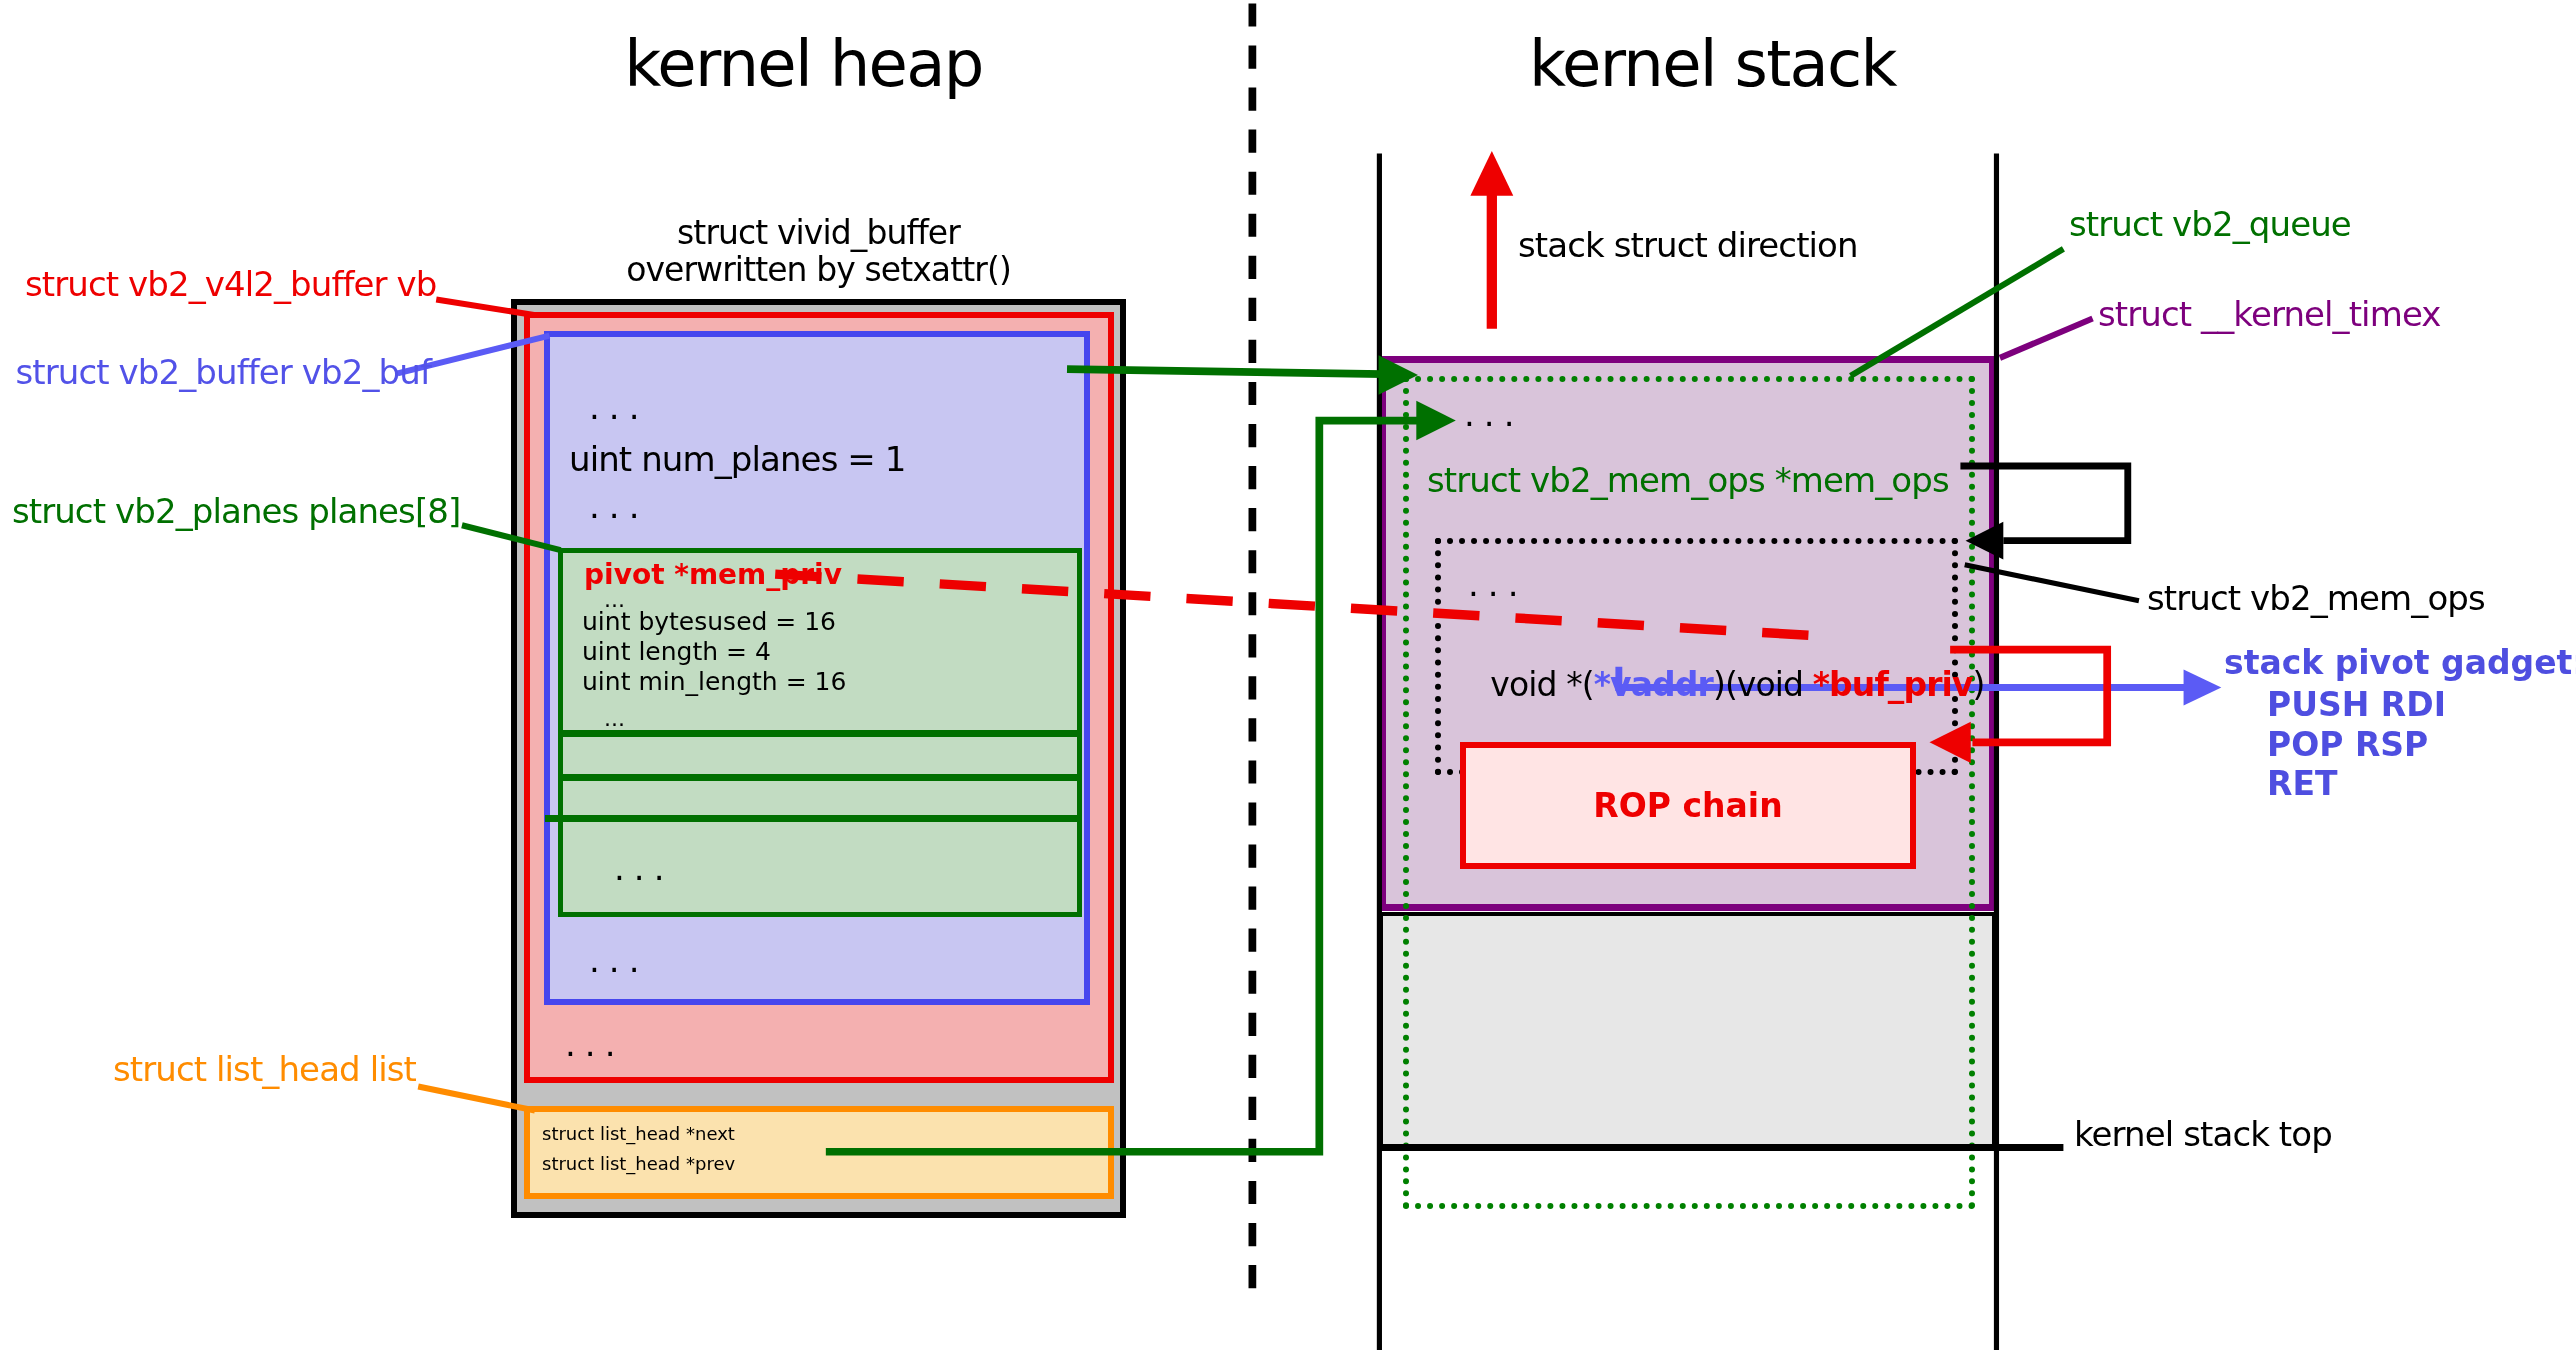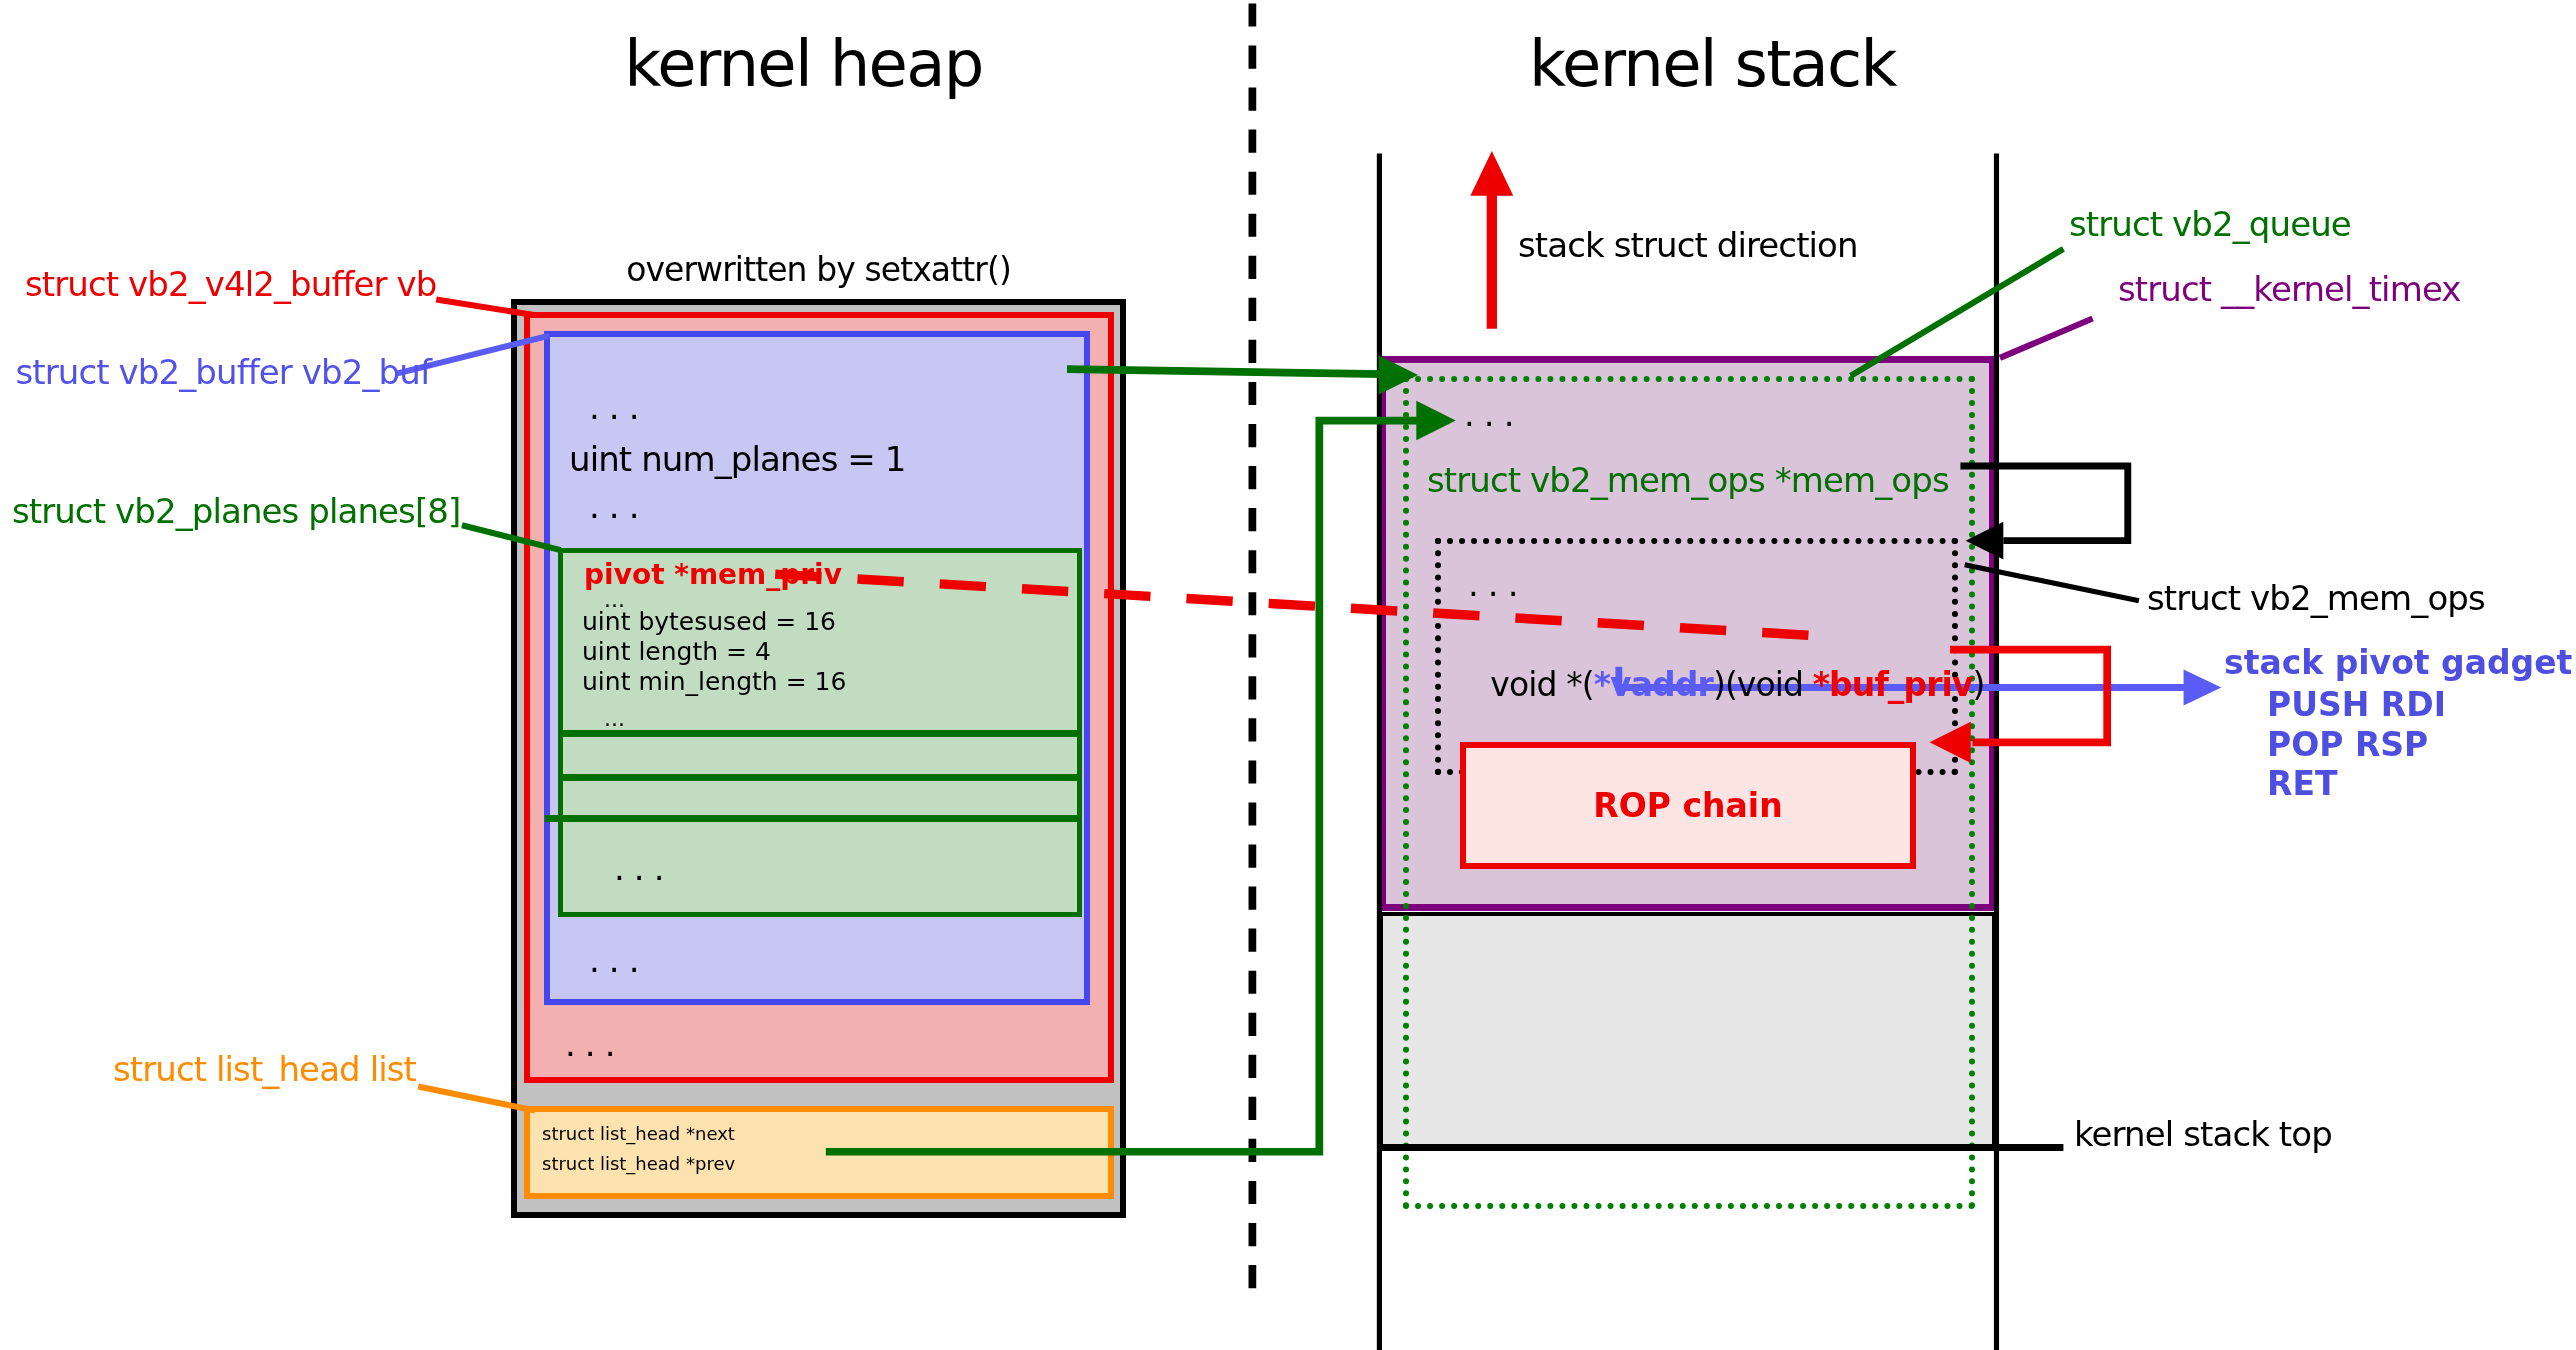--- a/index.html
+++ b/index.html
@@ -111,20 +111,21 @@
 
     <g>
       <polyline class="s-red" points="2272,757 2455,757 2455,865 2298,865" stroke-width="9"></polyline>
       <polygon class="f-red" points="2248,865 2296,841 2296,889"></polygon>
     </g>
   </svg>
 
   <div class="txt t72 ctr" style="left:503px;top:31px;width:601px;">kernel heap</div>
   <div class="txt t72 ctr" style="left:1412px;top:31px;width:601px;">kernel stack</div>
 
+  <div class="txt t38 ctr" style="left:511px;top:216px;width:615px;">struct vivid_buffer</div>
   <div class="txt t38 ctr" style="left:511px;top:253px;width:615px;">overwritten by setxattr()</div>
 
   <div class="txt t40 red ralign" style="left:15.5px;top:267px;width:421px;">struct vb2_v4l2_buffer vb</div>
   <div class="txt t40 blue ralign" style="left:15.5px;top:355px;width:381px;">struct vb2_buffer vb2_buf</div>
   <div class="txt t40 green ralign" style="left:3.4px;top:494px;width:457px;">struct vb2_planes planes[8]</div>
   <div class="txt t40 orange ralign" style="left:77px;top:1052px;width:339px;">struct list_head list</div>
 
   <div class="txt t40" style="left:589px;top:390px;">. . .</div>
   <div class="txt t40" style="left:569px;top:442px;">uint num_planes = 1</div>
   <div class="txt t40" style="left:589px;top:489px;">. . .</div>
@@ -138,21 +139,21 @@
   <div class="txt t40" style="left:614px;top:851px;">. . .</div>
 
   <div class="txt t40" style="left:589px;top:943px;">. . .</div>
   <div class="txt t40" style="left:565px;top:1027px;">. . .</div>
 
   <div class="txt t30" style="left:542px;top:1125px;">struct list_head *next</div>
   <div class="txt t30" style="left:542px;top:1155px;">struct list_head *prev</div>
 
   <div class="txt t40" style="left:1518px;top:228px;">stack struct direction</div>
   <div class="txt t40 green" style="left:2069px;top:207px;">struct vb2_queue</div>
-  <div class="txt t40 purple" style="left:2098px;top:272px;margin-left:20px;">struct __kernel_timex</div>
+  <div class="txt t40 purple" style="left:2098px;top:297px;">struct __kernel_timex</div>
 
   <div class="txt t40" style="left:1464px;top:397px;">. . .</div>
   <div class="txt t40 green" style="left:1427px;top:463px;">struct vb2_mem_ops *mem_ops</div>
 
   <div class="txt t40" style="left:1468px;top:567px;">. . .</div>
   <div class="txt t38" style="left:1452px;top:633px;">
     <span>void *(</span><span class="t38b" style="color:var(--vaddr-blue);">*vaddr</span><span>)(void </span><span class="t38b" style="color:var(--red);">*buf_priv</span><span>)</span>
   </div>
 
   <div class="txt t40" style="left:2147px;top:581px;">struct vb2_mem_ops</div>

